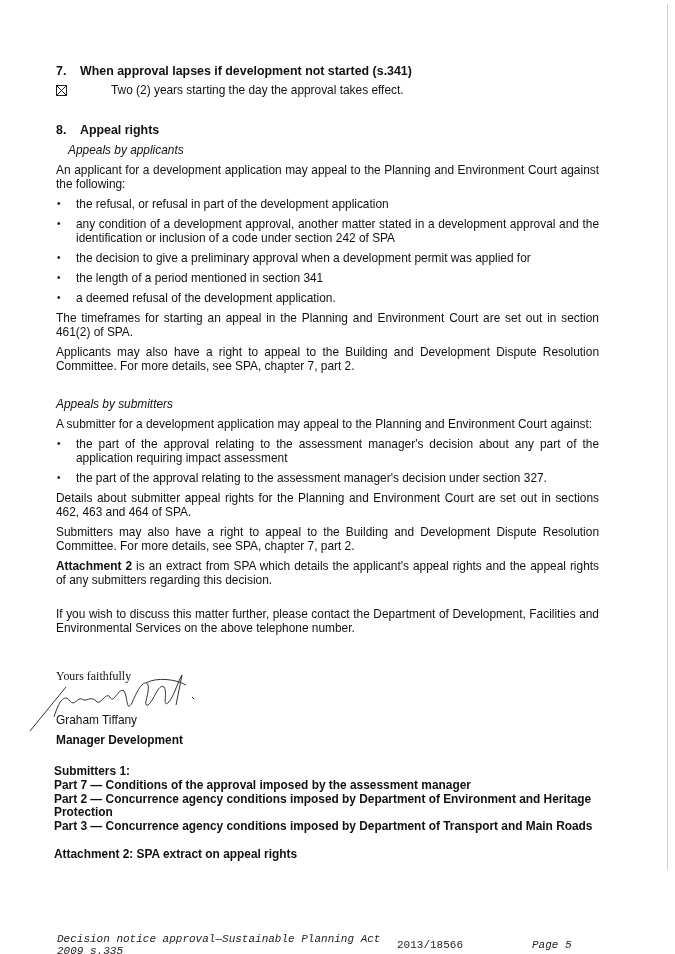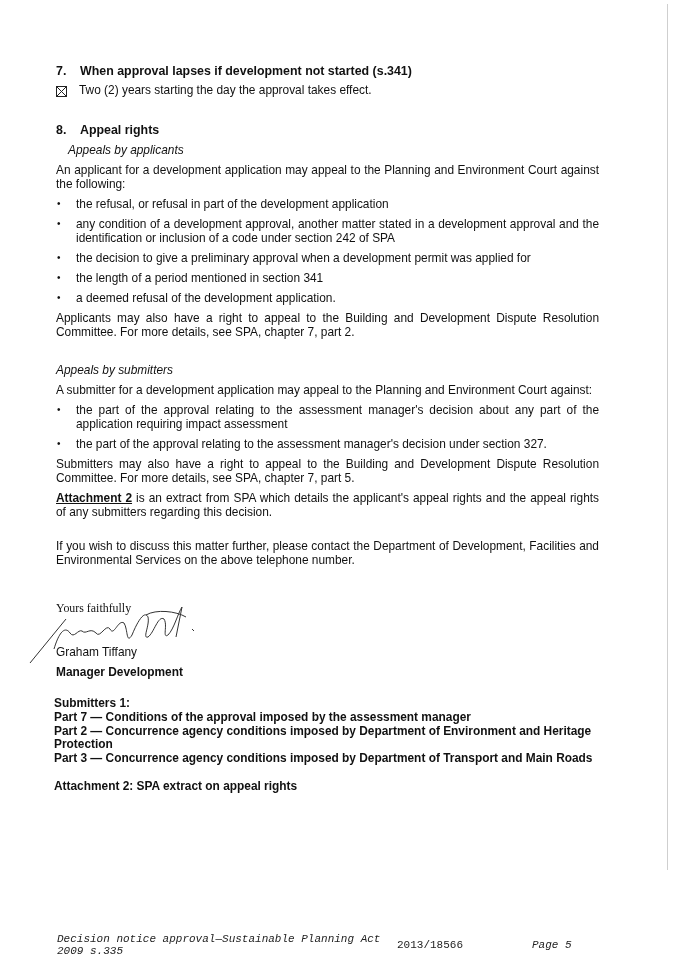--- a/index.html
+++ b/index.html
@@ -4,26 +4,26 @@
 <style>
   html, body { margin: 0; padding: 0; background: #ffffff; }
   body { width: 675px; height: 954px; position: relative; overflow: hidden;
          font-family: "Liberation Sans", sans-serif; color: #111; }
   .edge-line { position: absolute; left: 667px; top: 4px; width: 1px; height: 866px; background: #cfcfcf; }
   .page { position: absolute; left: 56px; top: 64px; width: 543px; font-size: 11.9px; line-height: 14px; }
   .h { font-weight: bold; font-size: 12.4px; display: flex; }
   .h .num { width: 24px; flex: none; }
   .p { margin: 0 0 6px 0; text-align: justify; }
   .it { font-style: italic; margin: 0 0 6px 0; }
-  .chk { display: flex; align-items: flex-end; margin: 5px 0 0 0; }
+  .chk { display: flex; align-items: center; margin: 5px 0 0 0; gap: 32px; }
   .chk .box { width: 11px; height: 11px; flex: none; margin-right: 12px; }
   ul.b { list-style: none; margin: 0 0 3px 0; padding: 0; }
   ul.b li { position: relative; padding-left: 20px; margin-bottom: 6px; text-align: justify; }
   ul.b li::before { content: "•"; position: absolute; left: 1px; top: 0; font-size: 10px; }
-  .bold { font-weight: bold; text-decoration: underline; }
+  .bold { font-weight: bold; }
   .sig { position: relative; margin-top: 22px; height: 84px; }
   .sig .yours { position: absolute; left: 0; top: 12px; font-family: Liberation Serif, serif; }
   .sig svg { position: absolute; left: -30px; top: 0; }
   .sig .name { position: absolute; left: 0; top: 56px; }
   .sig .role { position: absolute; left: 0; top: 76px; font-weight: bold; }
   .att { margin-top: 24px; font-weight: bold; font-size: 11.9px; line-height: 13.8px; margin-left: -2px; }
   .footer { position: absolute; left: 57px; top: 933px; font-family: "Liberation Mono", monospace;
             font-size: 11px; font-style: italic; color: #222; display: flex; width: 520px; align-items: center; }
   .footer .f1 { width: 340px; }
   .footer .f2 { width: 135px; font-style: normal; }
@@ -54,29 +54,31 @@
   </div>
   <p class="it" style="margin-top:6px;margin-left:12px;">Appeals by applicants</p>
   <p class="p">An applicant for a development application may appeal to the Planning and Environment Court against the following:</p>
   <ul class="b">
     <li>the refusal, or refusal in part of the development application</li>
     <li>any condition of a development approval, another matter stated in a development approval and the identification or inclusion of a code under section 242 of  SPA</li>
     <li>the decision to give a preliminary approval when a development permit was applied for</li>
     <li>the length of a period mentioned in section 341</li>
     <li>a deemed refusal of the development application.</li>
   </ul>
+  <p class="p">The timeframes for starting an appeal in the Planning and Environment Court are set out in section 461(2) of SPA.</p>
   <p class="p">Applicants may also have a right to appeal to the Building and Development Dispute Resolution Committee.  For more details, see SPA, chapter 7, part 2.</p>
 
   <p class="it" style="margin-top:24px;">Appeals by submitters</p>
   <p class="p">A submitter for a development application may appeal to the Planning and Environment Court against:</p>
   <ul class="b">
     <li>the part of the approval relating to the assessment manager's decision about any part of the application requiring impact assessment</li>
     <li>the part of the approval relating to the assessment manager's decision under section 327.</li>
   </ul>
-  <p class="p">Submitters may also have a right to appeal to the Building and Development Dispute Resolution Committee.  For more details, see SPA, chapter 7, part 5.</p>
+  <p class="p">Details about submitter appeal rights for the Planning and Environment Court are set out in sections 462, 463 and 464 of SPA.</p>
+  <p class="p">Submitters may also have a right to appeal to the Building and Development Dispute Resolution Committee.  For more details, see SPA, chapter 7, part 2.</p>
   <p class="p"><span class="bold">Attachment 2</span><span> is an extract from SPA which details the applicant's appeal rights and the appeal rights of any submitters regarding this decision.</span></p>
 
   <p class="p" style="margin-top:20px;">If you wish to discuss this matter further, please contact the Department of Development, Facilities and Environmental Services on the above telephone number.</p>
 
   <div class="sig">
     <span class="yours">Yours faithfully</span>
     <svg width="190" height="80" viewBox="0 0 190 80">
       <path d="M4 74 L40 30 M28 60 C34 40 40 38 44 44 C48 50 52 40 56 42 C60 46 64 38 70 44 C74 50 80 34 84 40 C88 48 92 30 98 34 C102 40 100 56 106 46 C110 36 118 20 122 28 C124 36 116 50 122 48 C128 44 132 26 138 30 C142 36 136 50 142 46 C148 40 152 24 156 18 L150 48 M120 26 C130 20 150 22 160 28 M166 40 L168 42" fill="none" stroke="#333" stroke-width="1"></path>
     </svg>
     <span class="name">Graham Tiffany</span>

